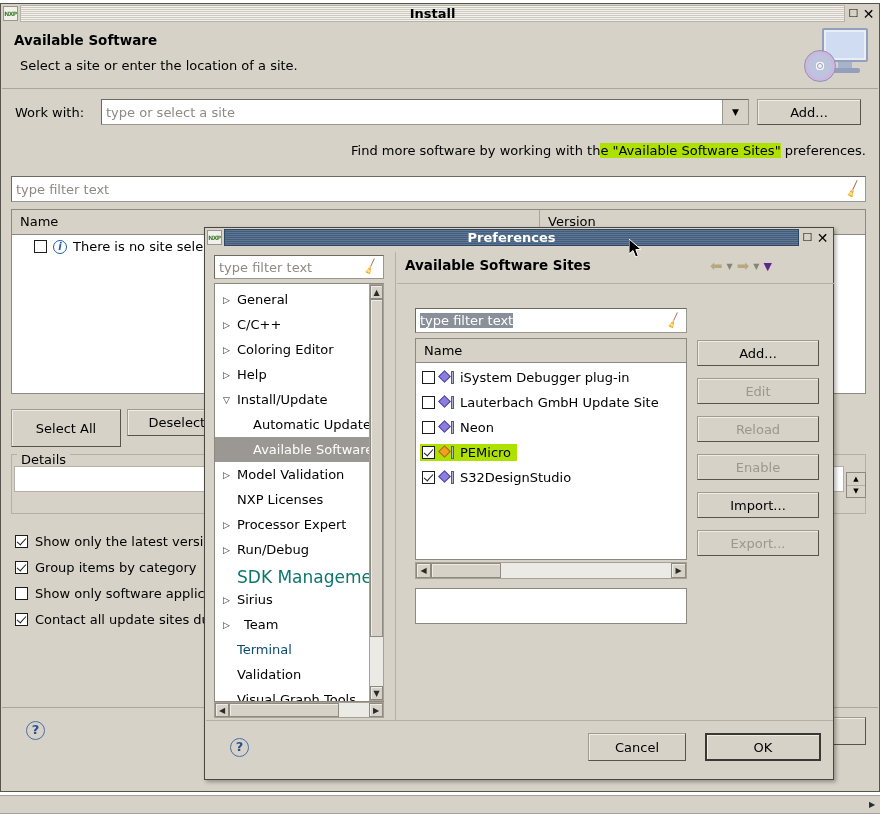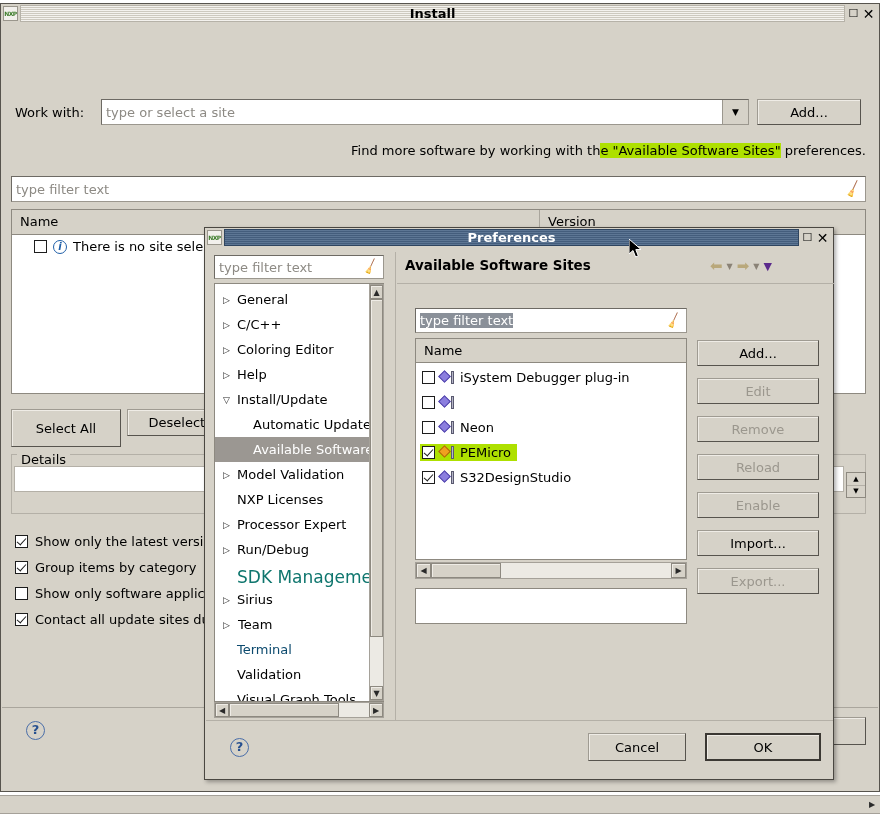--- a/index.html
+++ b/index.html
@@ -138,20 +138,35 @@
       <div class="tb-icon">NXP</div>
       <div class="tb-grip">
         <div class="tb-title">Install</div>
       </div>
       <div class="tb-btns">
         <div class="tb-btn" style="font-size:11px;">☐</div>
         <div class="tb-btn" style="font-size:14px;">✕</div>
       </div>
     </div>
 
+    <div style="position:absolute; left:1px; top:20px; width:876px; height:65px; background:#d6d2c8; border-bottom:1px solid #aaa69d;">
+      <div style="position:absolute; left:12px; top:8px; font-weight:bold; font-size:13.5px;">Available Software</div>
+      <div style="position:absolute; left:18px; top:34px; font-size:13px;">Select a site or enter the location of a site.</div>
+
+      <div style="position:absolute; right:8px; top:2px; width:66px; height:60px;">
+        <div style="position:absolute; left:18px; top:2px; width:46px; height:34px; background:#e9edf6; border:2px solid #93a0bd; border-radius:2px;"></div>
+        <div style="position:absolute; left:22px; top:6px; width:38px; height:26px; background:#cfdcf2;"></div>
+        <div style="position:absolute; left:34px; top:36px; width:14px; height:6px; background:#a8b3c9;"></div>
+        <div style="position:absolute; left:26px; top:42px; width:30px; height:5px; background:#93a0bd; border-radius:2px;"></div>
+        <div style="position:absolute; left:0px; top:24px; width:32px; height:32px; border-radius:50%;
+                    background:radial-gradient(circle at 50% 50%, #f6f6f9 0 20%, #bcc4de 21% 55%, #cdb6e0 56% 78%, #9aa6c8 79% 100%);
+                    border:1px solid #8d95ae;"></div>
+        <div style="position:absolute; left:13px; top:37px; width:6px; height:6px; border-radius:50%; background:#f4f4f8; border:1px solid #9aa0b6;"></div>
+      </div>
+    </div>
 
     <div style="position:absolute; left:0; top:95px; width:878px; height:30px;">
       <div style="position:absolute; left:14px; top:6px; font-size:13px;">Work with:</div>
       <div class="field" style="position:absolute; left:100px; top:0px; width:648px; height:26px; padding:0;">
         <div style="flex:1 1 auto; padding:0 4px; overflow:hidden; white-space:nowrap;">
           <span class="ph">type or select a site</span>
         </div>
         <div style="width:26px; height:24px; background:#d6d2c8; border-left:1px solid #9b978e;
                     display:flex; align-items:center; justify-content:center; font-size:9px;">▼</div>
       </div>
@@ -290,21 +305,21 @@
           <div style="display: flex; align-items: flex-end; height: 25px; white-space: nowrap; font-size: 17px; color: #0f766e;">
             <span class="twisty" style="margin-left: 6px;"></span>
             <span style="margin-left: 5px;">SDK Management</span>
           </div>
           <div style="display: flex; align-items: center; height: 25px; white-space: nowrap; font-size: 13px; color: rgb(0, 0, 0);">
             <span class="twisty" style="margin-left: 6px;">▷</span>
             <span style="margin-left: 5px;">Sirius</span>
           </div>
           <div style="display: flex; align-items: center; height: 25px; white-space: nowrap; font-size: 13px; color: rgb(0, 0, 0);">
             <span class="twisty" style="margin-left: 6px;">▷</span>
-            <span style="margin-left: 6px; text-align: center;">Team</span>
+            <span style="margin-left: 12px; text-align: center;">Team</span>
           </div>
           <div style="display: flex; align-items: center; height: 25px; white-space: nowrap; font-size: 13px; color: #0c4a6e;">
             <span class="twisty" style="margin-left: 6px;"></span>
             <span style="margin-left: 5px;">Terminal</span>
           </div>
           <div style="display: flex; align-items: center; height: 25px; white-space: nowrap; font-size: 13px; color: rgb(0, 0, 0);">
             <span class="twisty" style="margin-left: 6px;"></span>
             <span style="margin-left: 5px;">Validation</span>
           </div>
           <div style="display: flex; align-items: center; height: 25px; white-space: nowrap; font-size: 13px; color: rgb(0, 0, 0);">
@@ -364,20 +379,21 @@
               <span>iSystem Debugger plug-in</span>
             </span>
           </div>
           <div style="display: flex; align-items: center; gap: 5px; height: 25px; padding-left: 4px; white-space: nowrap; font-size: 13px;">
             <span style="display: flex; align-items: center; gap: 5px; padding: 1px 6px 1px 2px;">
               <div class="chk"></div>
               <span class="site-icon">
                 <span class="dia"></span>
                 <span class="bar"></span>
               </span>
+              <span>Lauterbach GmbH Update Site</span>
             </span>
           </div>
           <div style="display: flex; align-items: center; gap: 5px; height: 25px; padding-left: 4px; white-space: nowrap; font-size: 13px;">
             <span style="display: flex; align-items: center; gap: 5px; padding: 1px 6px 1px 2px;">
               <div class="chk"></div>
               <span class="site-icon">
                 <span class="dia"></span>
                 <span class="bar"></span>
               </span>
               <span>Neon</span>
@@ -412,21 +428,20 @@
         <div class="sb-thumb" style="top:0; bottom:0; left:0; width:70px;"></div>
       </div>
       <div class="sb-arrow" style="width:15px;">▶</div>
     </div>
 
     <div style="position:absolute; left:210px; top:360px; width:272px; height:36px; background:#fff; border:1px solid #8d8980;"></div>
 
     <div id="side-buttons" style="position:absolute; left:492px; top:112px; width:125px;">
         <div class="btn" style="width: 122px; height: 26px; margin-bottom: 12px;">Add...</div>
         <div class="btn disabled" style="width: 122px; height: 26px; margin-bottom: 12px;">Edit</div>
-        <div class="btn disabled" style="width: 122px; height: 26px; margin-bottom: 12px;">Remove</div>
         <div class="btn disabled" style="width: 122px; height: 26px; margin-bottom: 12px;">Reload</div>
         <div class="btn disabled" style="width: 122px; height: 26px; margin-bottom: 12px;">Enable</div>
         <div class="btn" style="width: 122px; height: 26px; margin-bottom: 12px;">Import...</div>
         <div class="btn disabled" style="width: 122px; height: 26px; margin-bottom: 12px;">Export...</div>
       </div>
 
     <div style="position:absolute; left:1px; top:492px; width:627px; height:1px; background:#b4b0a7;"></div>
     <div style="position:absolute; left:25px; top:510px; width:19px; height:19px; border-radius:50%;
                 border:1.6px solid #4a6ea9; color:#27508f; font-size:13px; font-weight:bold;
                 line-height:16px; text-align:center;">?</div>

